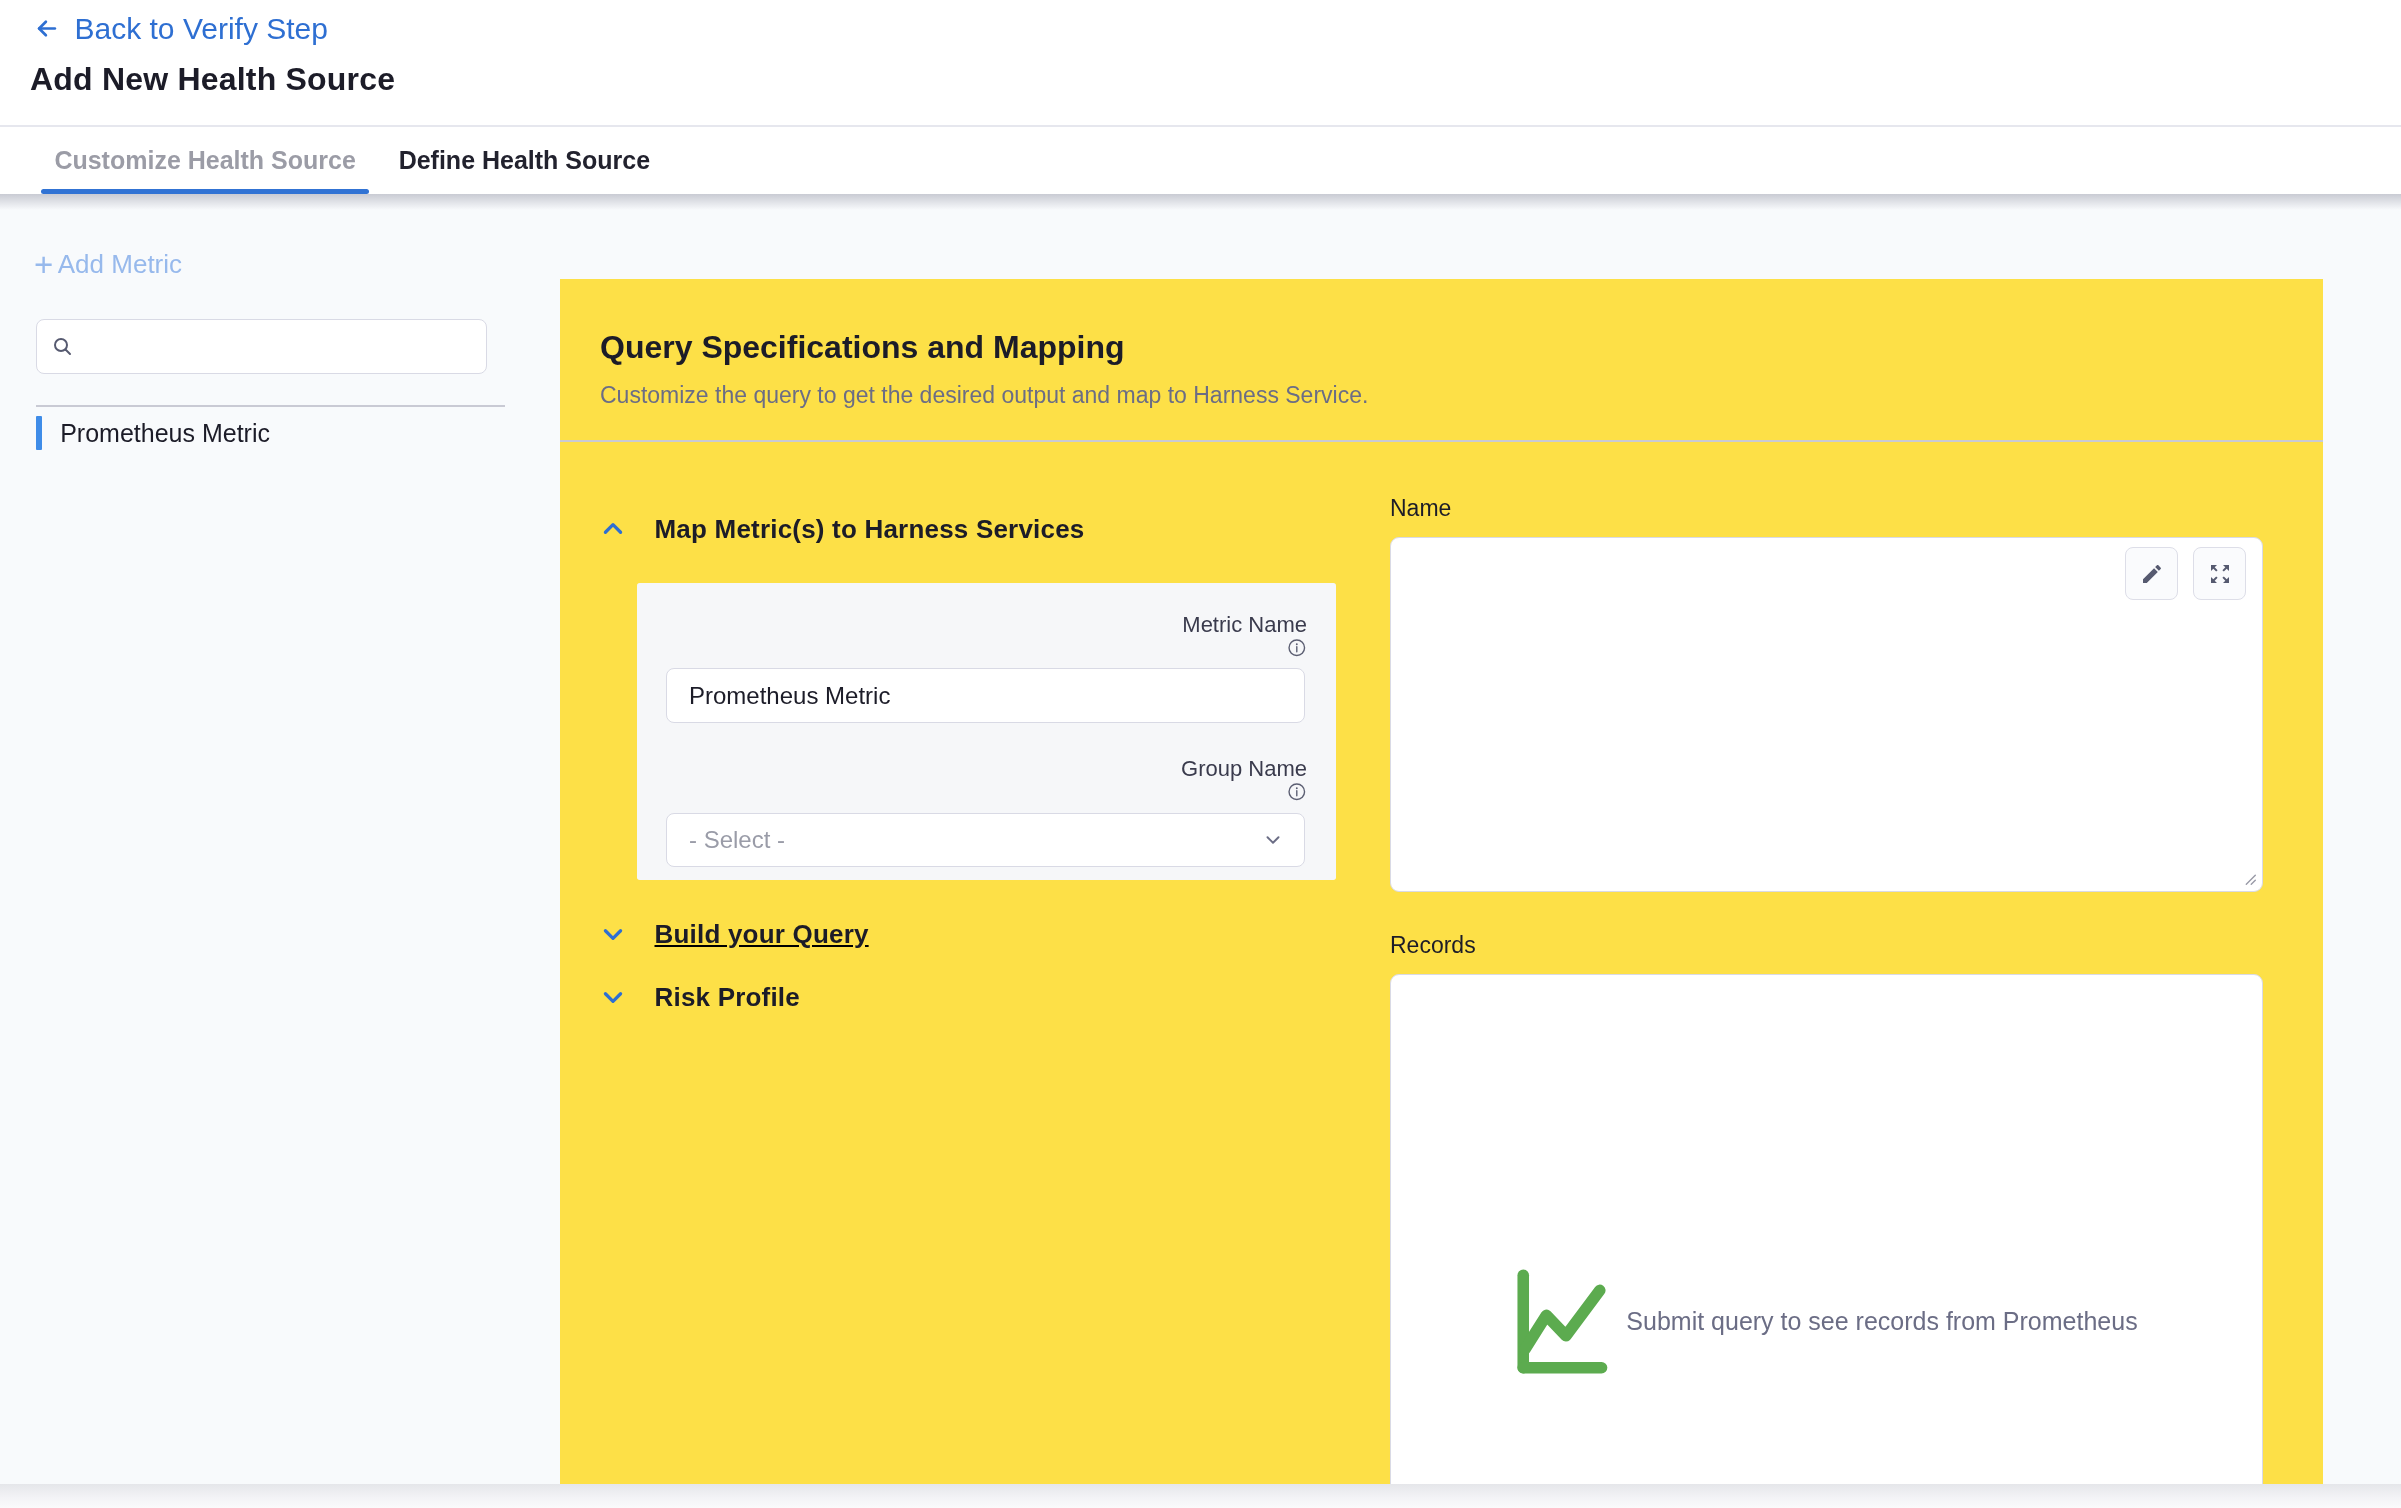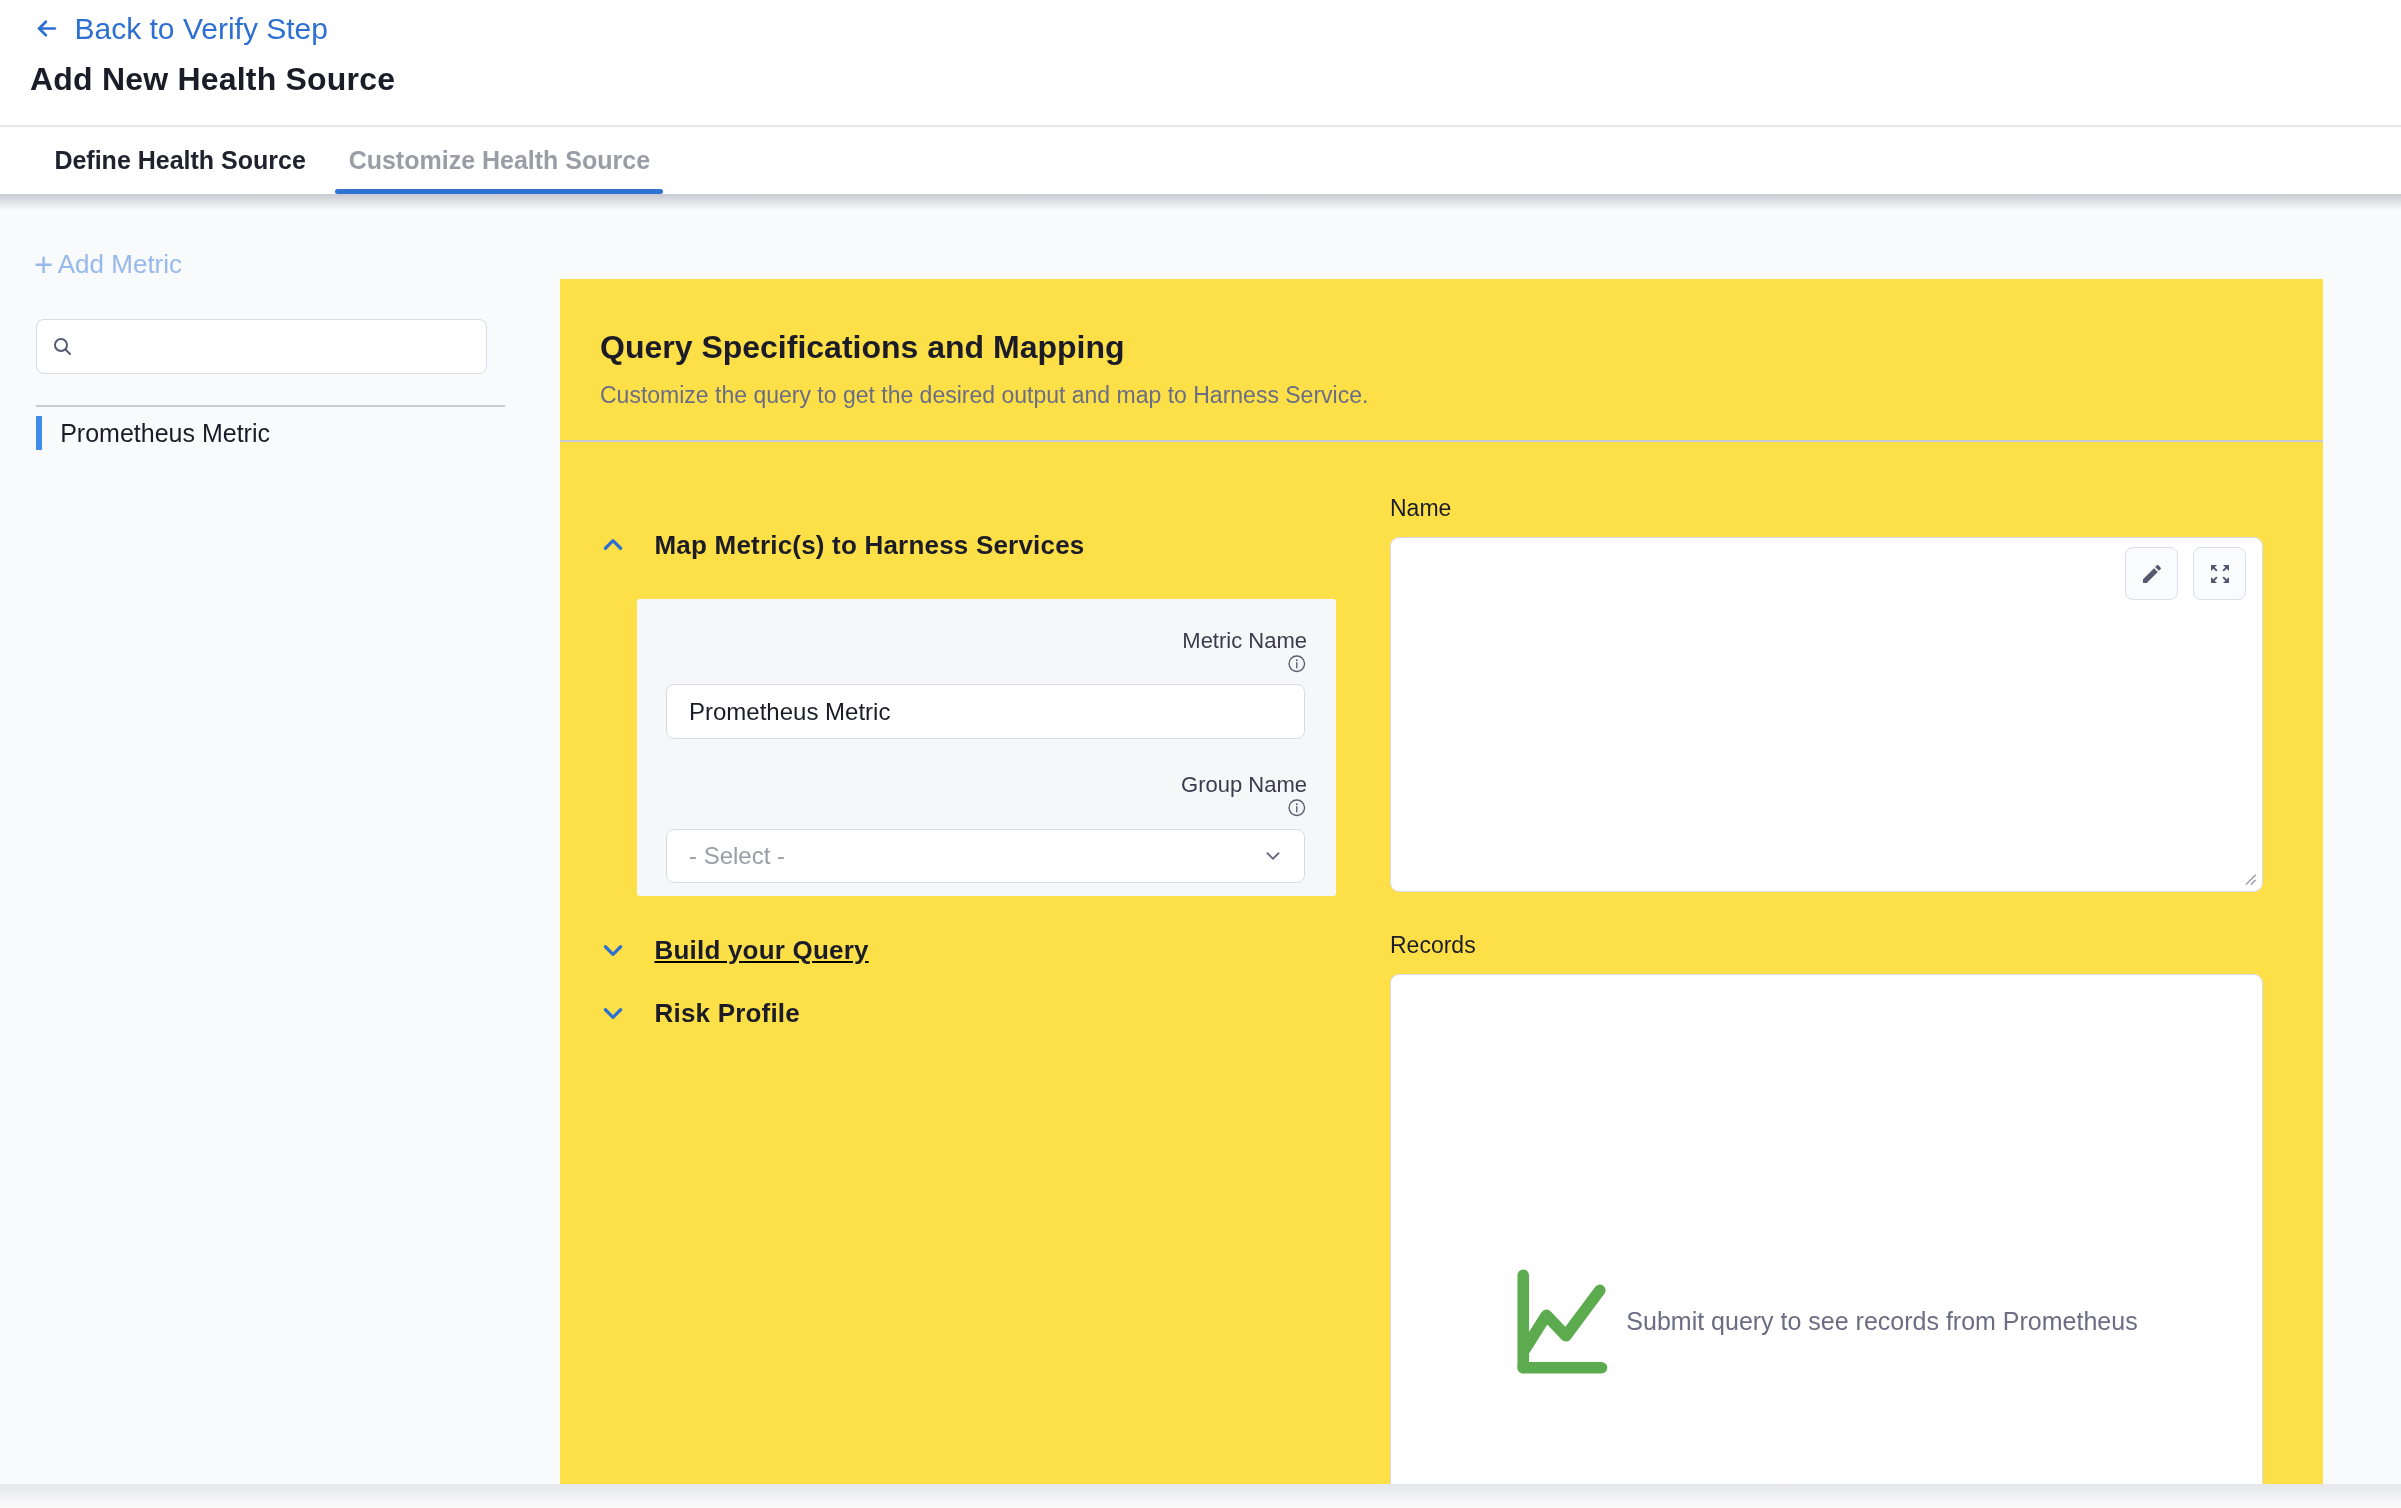--- a/index.html
+++ b/index.html
@@ -109,21 +109,21 @@
   }
   .panel-subtitle{
     position:absolute;left:40px;top:103px;
     font-size:23px;color:var(--gray-text);
   }
   .panel-divider{
     position:absolute;left:0;right:0;top:161px;height:1.8px;background:var(--divider);
   }
 
   
-  .col-left{position:absolute;left:40px;top:248px;width:766px;}
+  .col-left{position:absolute;left:40px;top:232px;width:766px;}
   .section-header{
     display:flex;align-items:center;gap:28.5px;height:36px;cursor:pointer;
   }
   .section-header .section-label{
     font-size:26px;font-weight:700;color:var(--ink);letter-spacing:0.2px;
   }
   .form-card{
     margin:36px 0 0 37px;width:699px;height:297px;
     background:var(--card-bg);border-radius:2.7px;
     padding:29px 29px 0 29px;
@@ -185,26 +185,26 @@
     <a class="back-link">
       <svg width="30" height="27" viewBox="0 0 24 24" fill="none" stroke="#2e6fd2" stroke-width="2.4" stroke-linecap="round" stroke-linejoin="round">
         <path d="M19 12H5"></path>
           <path d="M11 18l-6-6 6-6"></path>
       </svg>
       <span>Back to Verify Step</span>
     </a>
     <h1 class="page-title">Add New Health Source</h1>
     <div class="header-divider"></div>
     <nav class="tabs">
-      <div class="tab tab-define">
-        <span>Define Health Source</span>
-      </div>
       <div class="tab tab-customize">
         <span>Customize Health Source</span>
         <span class="tab-underline"></span>
+      </div>
+      <div class="tab tab-define">
+        <span>Define Health Source</span>
       </div>
     </nav>
   </header>
 
   <div class="content">
 
     <aside class="sidebar">
       <button class="add-metric">
         <span class="plus">+</span>
         <span>Add Metric</span>

